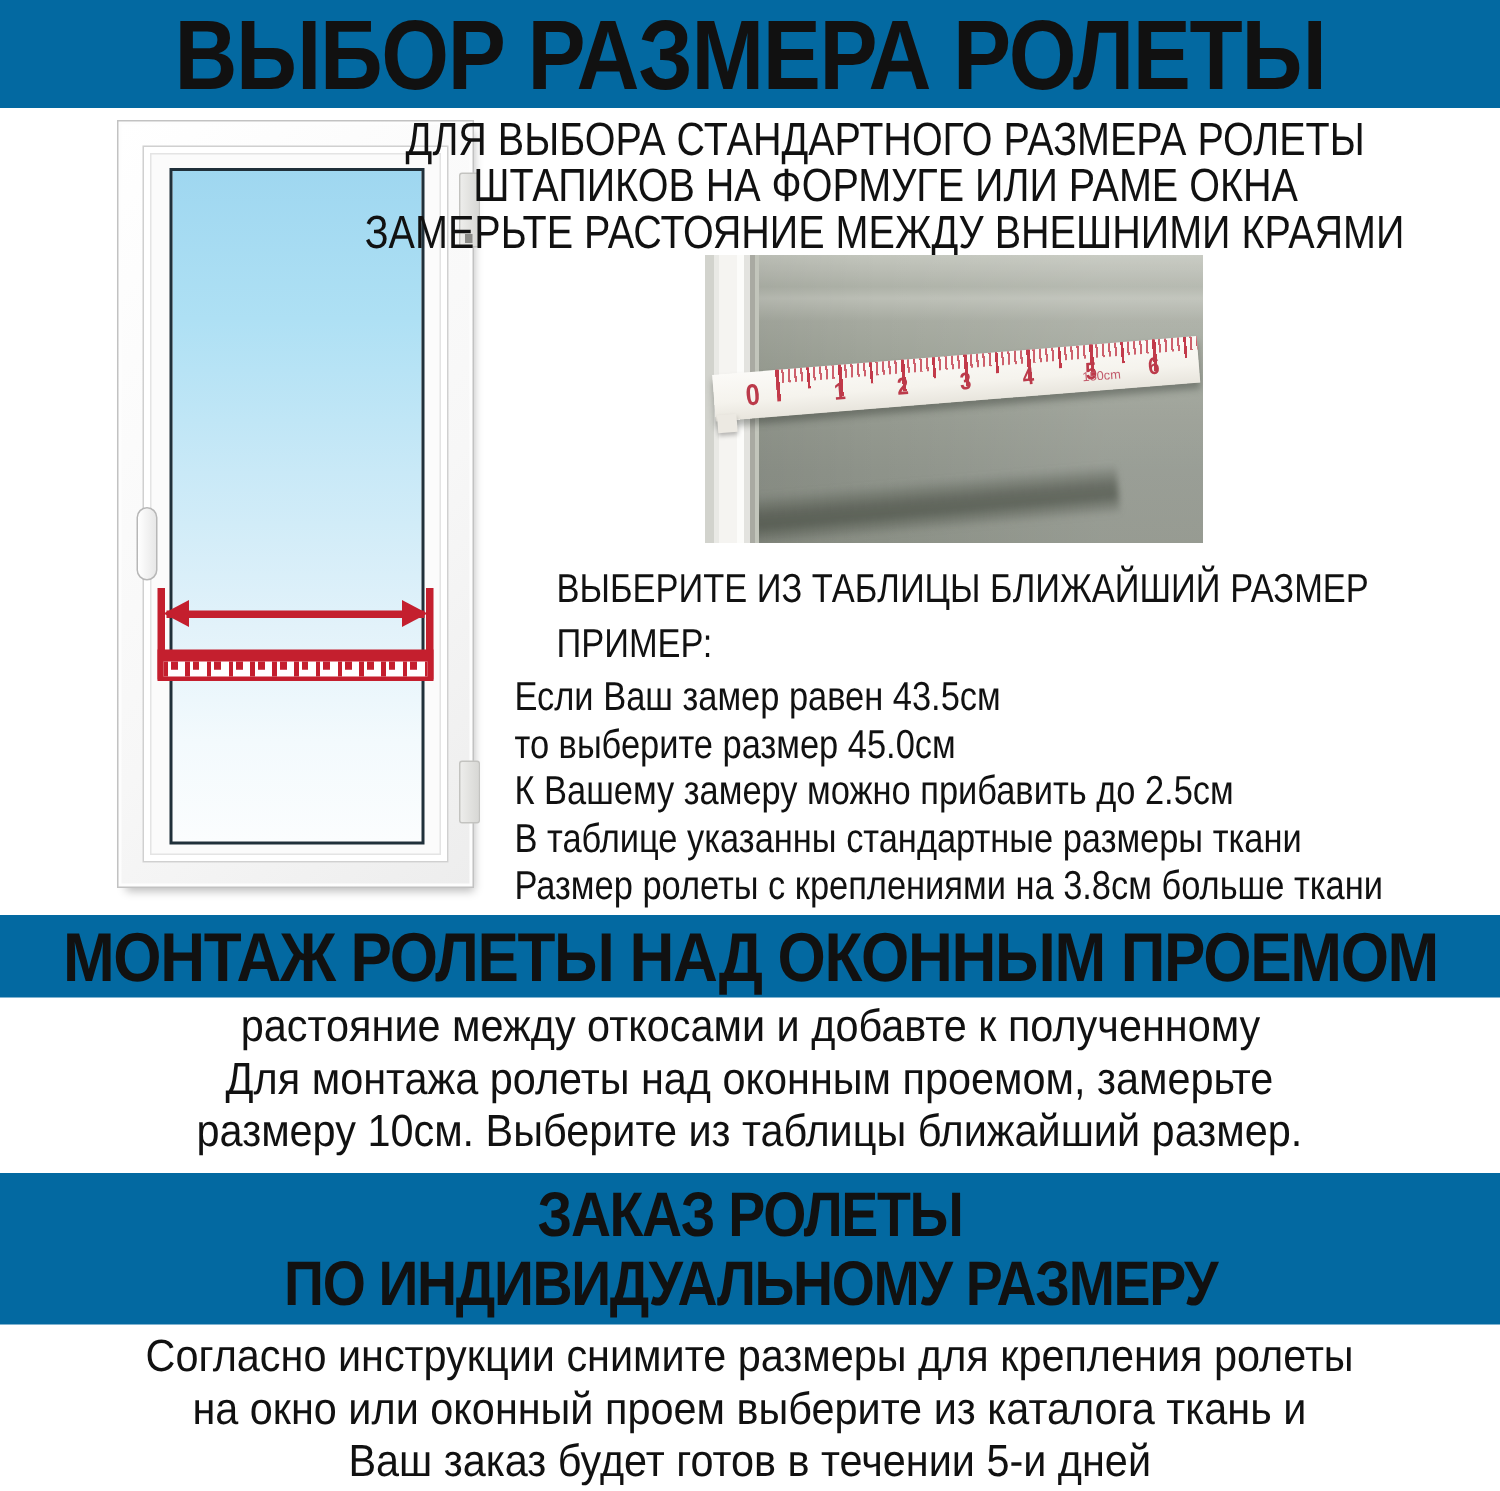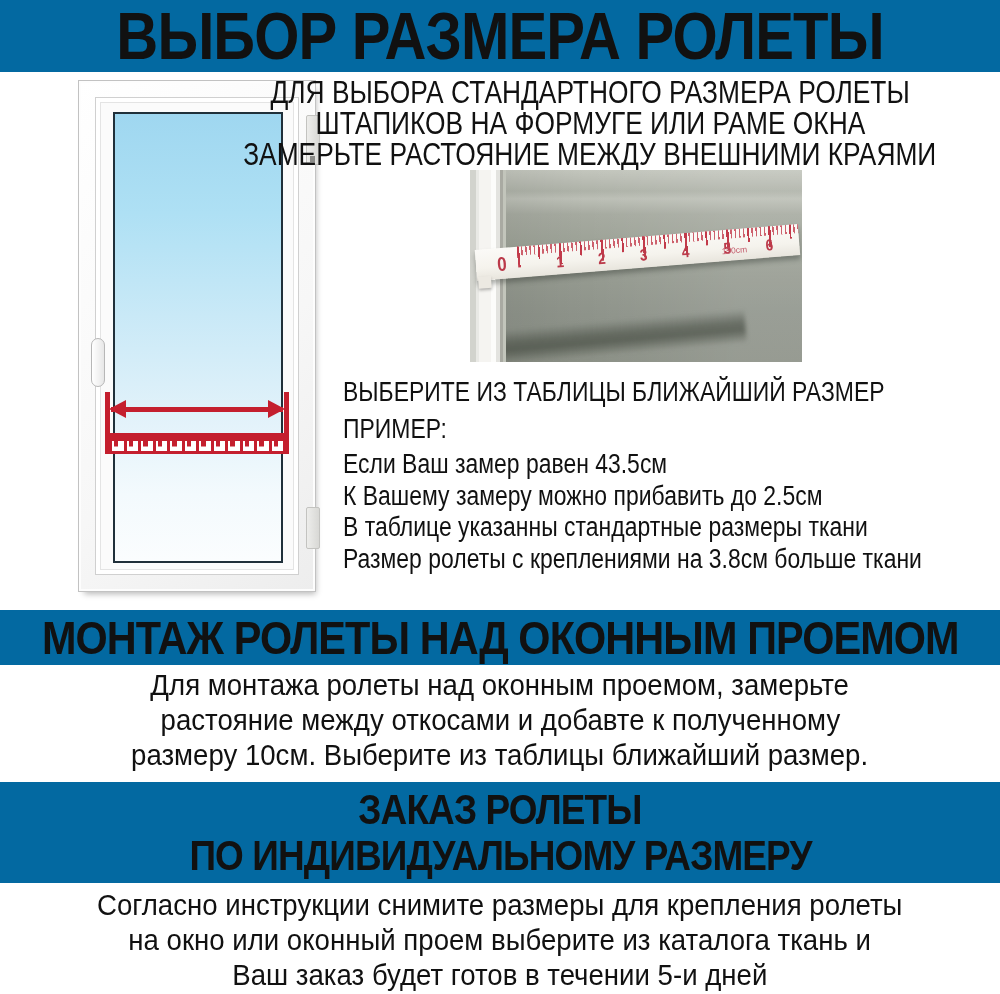--- a/index.html
+++ b/index.html
@@ -19,21 +19,21 @@
   .banner-low .btxt{font-size:42px;font-weight:bold;letter-spacing:-1px;line-height:46px;
                     transform:scaleX(.88);white-space:nowrap;}
 
   
   .cline{display:flex;justify-content:center;}
   .cx{display:inline-block;transform:scaleX(.85);white-space:nowrap;}
   .cx-l{display:inline-block;transform:scaleX(.85);transform-origin:0 50%;white-space:nowrap;}
 
   .intro-text{position:absolute;left:320px;top:77px;width:540px;font-size:31px;line-height:31px;}
   .example-text{position:absolute;left:343px;top:374px;width:650px;font-size:27px;}
-  .example-head{line-height:37px;}
+  .example-head{line-height:37px;margin-left:28px;}
   .example-body{line-height:31.5px;margin-top:1px;}
   .mount-text{position:absolute;left:0;top:667px;width:1000px;font-size:30px;line-height:35px;}
   .mount-text .cx{transform:scaleX(.92);}
   .custom-text{position:absolute;left:0;top:887px;width:1000px;font-size:30px;line-height:35px;text-align:center;}
   .custom-text .cx{transform:scaleX(.92);}
 
   
   .window-fig{position:absolute;left:78px;top:80px;width:238px;height:512px;}
   .win-outer{position:absolute;inset:0;background:linear-gradient(135deg,#ffffff 0%,#f7f7f7 60%,#ededed 100%);
              border:1px solid #c2c2c2;box-shadow:3px 5px 6px -3px rgba(0,0,0,.28), inset 0 0 0 2px #fdfdfd;}
@@ -151,36 +151,37 @@
     </div>
   </div>
 
   <div class="example-text">
     <div class="example-head">
       <div><span class="cx-l">ВЫБЕРИТЕ ИЗ ТАБЛИЦЫ БЛИЖАЙШИЙ РАЗМЕР</span></div>
       <div><span class="cx-l">ПРИМЕР:</span></div>
     </div>
     <div class="example-body">
       <div><span class="cx-l">Если Ваш замер равен 43.5см</span></div>
+      <div><span class="cx-l">то выберите размер 45.0см</span></div>
       <div><span class="cx-l">К Вашему замеру можно прибавить до 2.5см</span></div>
       <div><span class="cx-l">В таблице указанны стандартные размеры ткани</span></div>
       <div><span class="cx-l">Размер ролеты с креплениями на 3.8см больше ткани</span></div>
     </div>
   </div>
 
   <div class="banner banner-mid">
     <span class="btxt">МОНТАЖ РОЛЕТЫ НАД ОКОННЫМ ПРОЕМОМ</span>
   </div>
 
   <div class="mount-text">
     <div class="cline">
+        <span class="cx">растояние между откосами и добавте к полученному</span>
+      </div>
+    <div class="cline">
         <span class="cx">Для монтажа ролеты над оконным проемом, замерьте</span>
-      </div>
-    <div class="cline">
-        <span class="cx">растояние между откосами и добавте к полученному</span>
       </div>
     <div class="cline">
         <span class="cx">размеру 10см. Выберите из таблицы ближайший размер.</span>
       </div>
   </div>
 
   <div class="banner banner-low">
     <span class="btxt">ЗАКАЗ РОЛЕТЫ</span>
     <span class="btxt">ПО ИНДИВИДУАЛЬНОМУ РАЗМЕРУ</span>
   </div>

